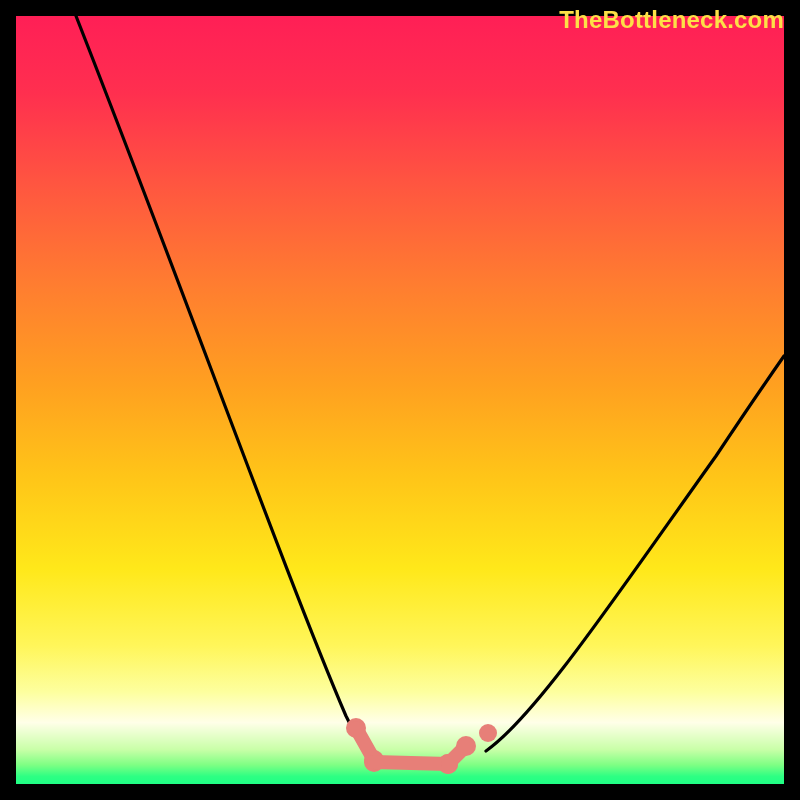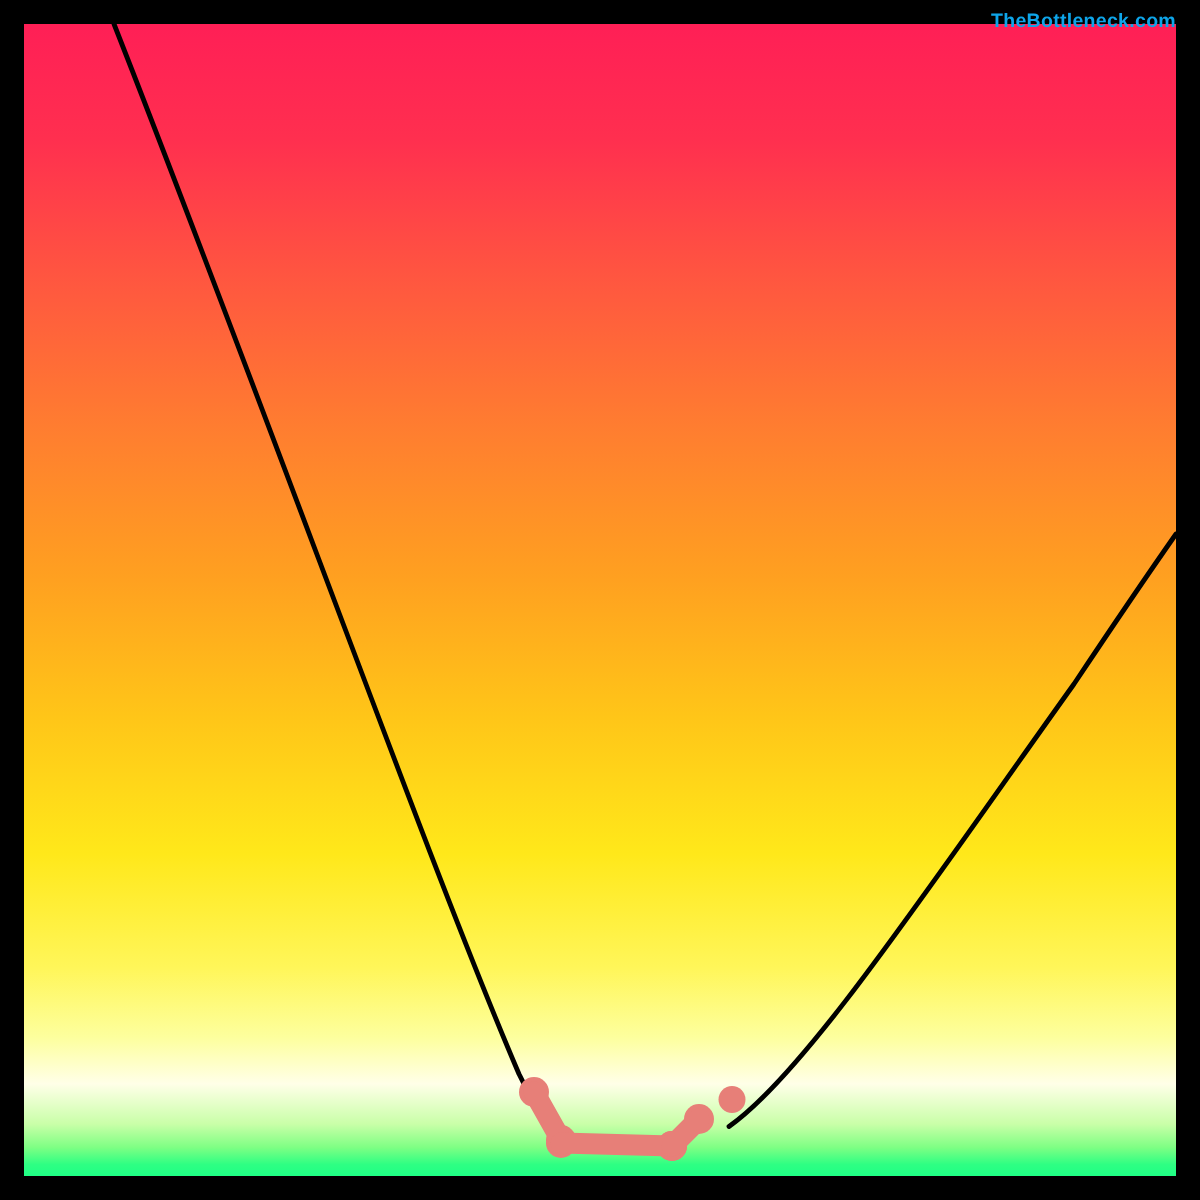--- a/index.html
+++ b/index.html
@@ -16,23 +16,23 @@
     top: 16px;
     width: 768px;
     height: 768px;
     background: #000;
   }
   .watermark {
     position: absolute;
     top: 6px;
     right: 16px;
     font-family: Arial, Helvetica, sans-serif;
-    font-size: 13px;
+    font-size: 24px;
     font-weight: 600;
-    color: #0ea5e9;
+    color: #fde047;
     letter-spacing: 0.2px;
     user-select: none;
   }
   svg.curves {
     position: absolute;
     left: 0;
     top: 0;
     width: 768px;
     height: 768px;
     overflow: visible;

